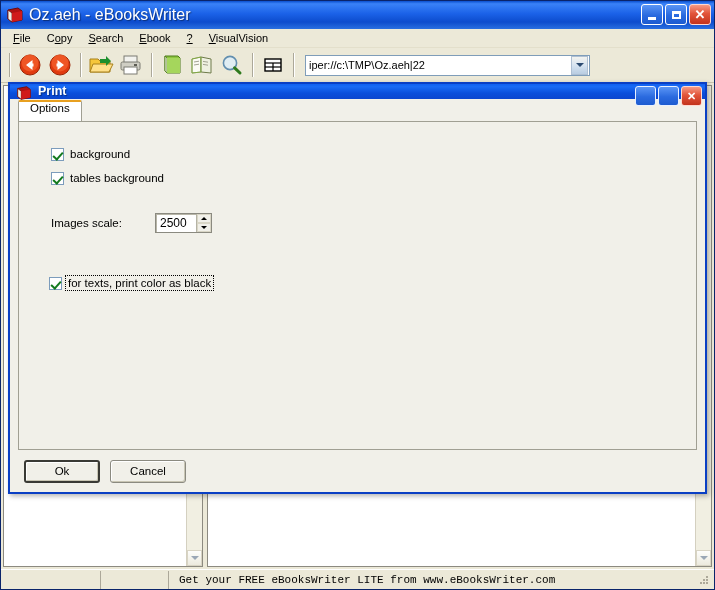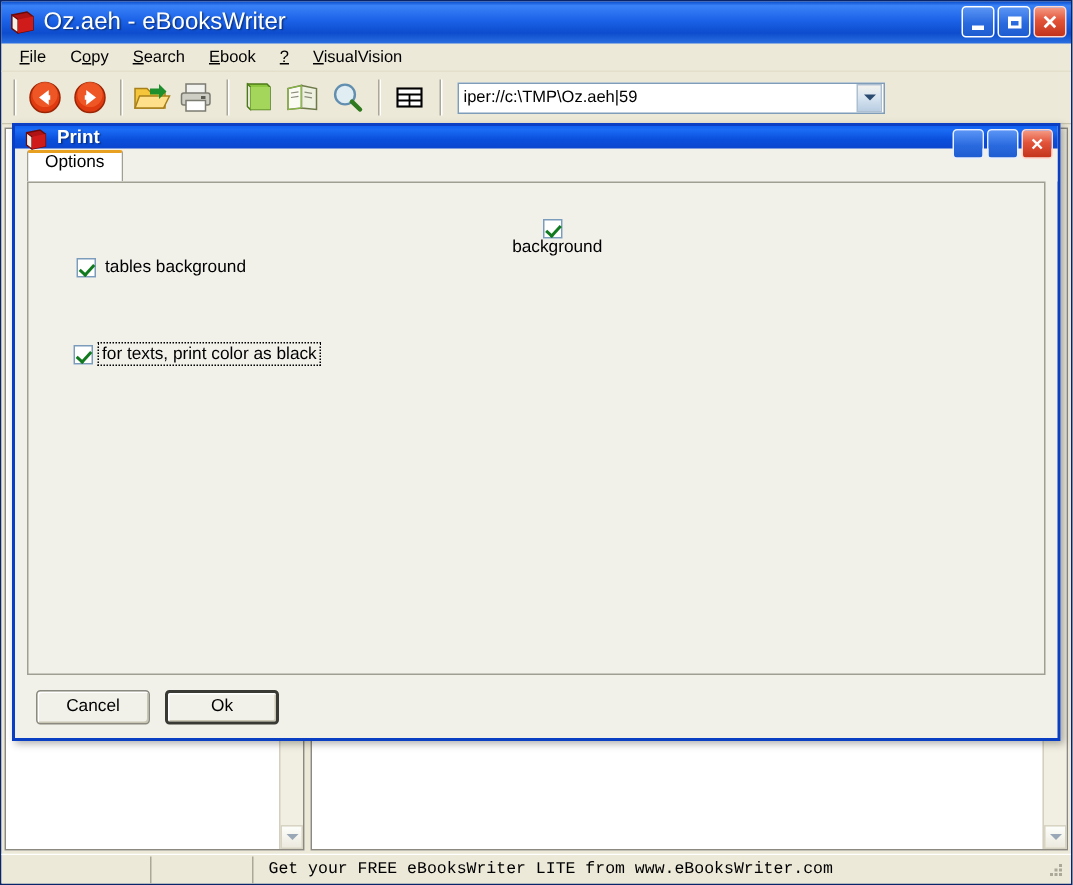--- a/index.html
+++ b/index.html
@@ -317,21 +317,21 @@
     <div class="tb-tool">
       <svg width="22" height="20" viewBox="0 0 22 20">
         <rect x="3" y="4" width="16" height="12" fill="#ffffff" stroke="#000" stroke-width="1.4"></rect>
         <line x1="3" y1="8" x2="19" y2="8" stroke="#000" stroke-width="1.2"></line>
         <line x1="3" y1="12" x2="19" y2="12" stroke="#000" stroke-width="1.2"></line>
         <line x1="11" y1="8" x2="11" y2="16" stroke="#000" stroke-width="1.2"></line>
       </svg>
     </div>
     <div class="tb-sep"></div>
     <div class="urlbox">
-      <div class="urltext">iper://c:\TMP\Oz.aeh|59</div>
+      <div class="urltext">iper://c:\TMP\Oz.aeh|22</div>
       <div class="urlarrow">
           <span class="caret-down"></span>
         </div>
     </div>
   </div>
 
   <div class="doc-area">
     <div class="left-pane">
       <div class="vscroll">
         <div class="sb-btn down">
@@ -393,40 +393,54 @@
 
   <div class="dlg-tabstrip">
     <div class="dlg-tab">
       <span>Options</span>
     </div>
   </div>
 
   <div class="dlg-body">
     <div class="form-rows">
 
-      <div class="chk-row r1" style="margin-top:24px;flex-direction:column;">
+      <div class="chk-row r1" style="margin-top:24px;">
         <div class="checkbox checked"></div>
         <div class="chk-label">background</div>
       </div>
 
       <div class="chk-row r2">
         <div class="checkbox checked"></div>
         <div class="chk-label">tables background</div>
       </div>
 
+      <div class="scale-row">
+        <div class="scale-label">Images scale:</div>
+        <div class="spinner">
+          <div class="sp-val">2500</div>
+          <div class="sp-arrows">
+            <div class="sp-up">
+                <span class="sp-tri-u"></span>
+              </div>
+            <div class="sp-dn">
+                <span class="sp-tri-d"></span>
+              </div>
+          </div>
+        </div>
+      </div>
 
       <div class="chk-row" style="margin-top:42px;margin-left:-2px;">
         <div class="checkbox checked"></div>
         <div class="chk-label focused">for texts, print color as black</div>
       </div>
 
     </div>
   </div>
 
   <div class="dlg-footer">
+    <div class="dlg-push default">
+      <span>Ok</span>
+    </div>
     <div class="dlg-push">
       <span>Cancel</span>
     </div>
-    <div class="dlg-push default">
-      <span>Ok</span>
-    </div>
   </div>
 </div>
 
 </body></html>

